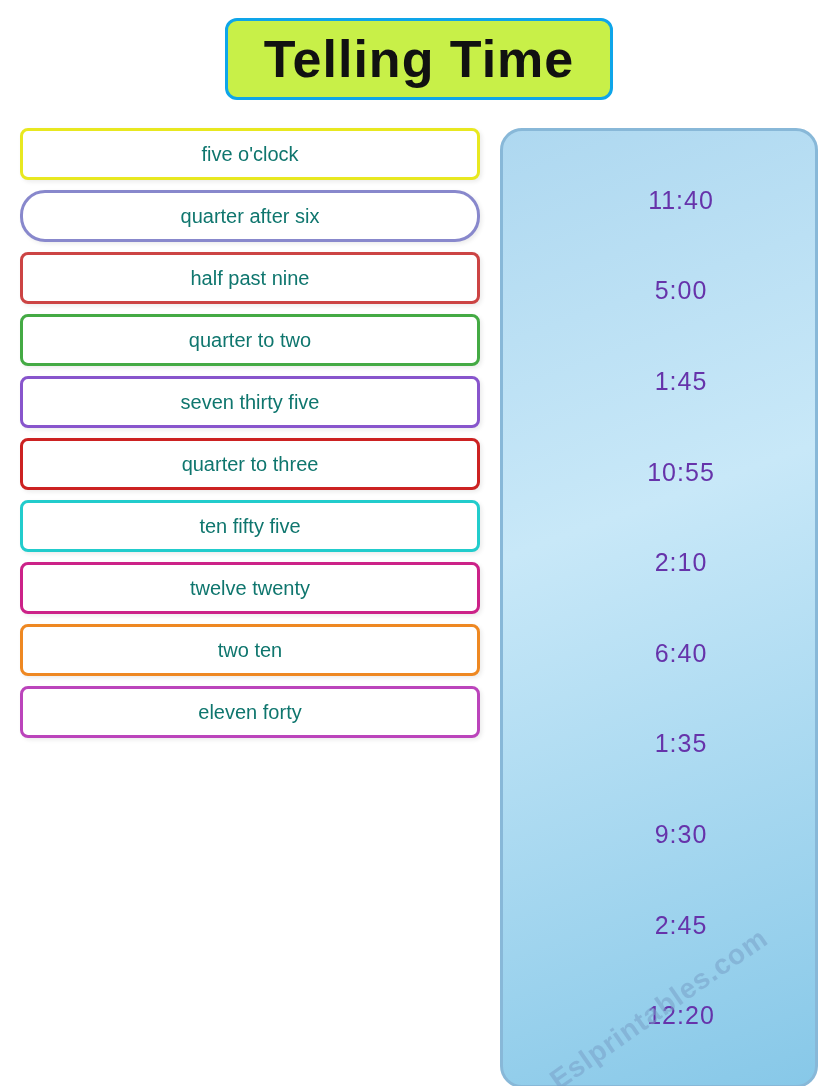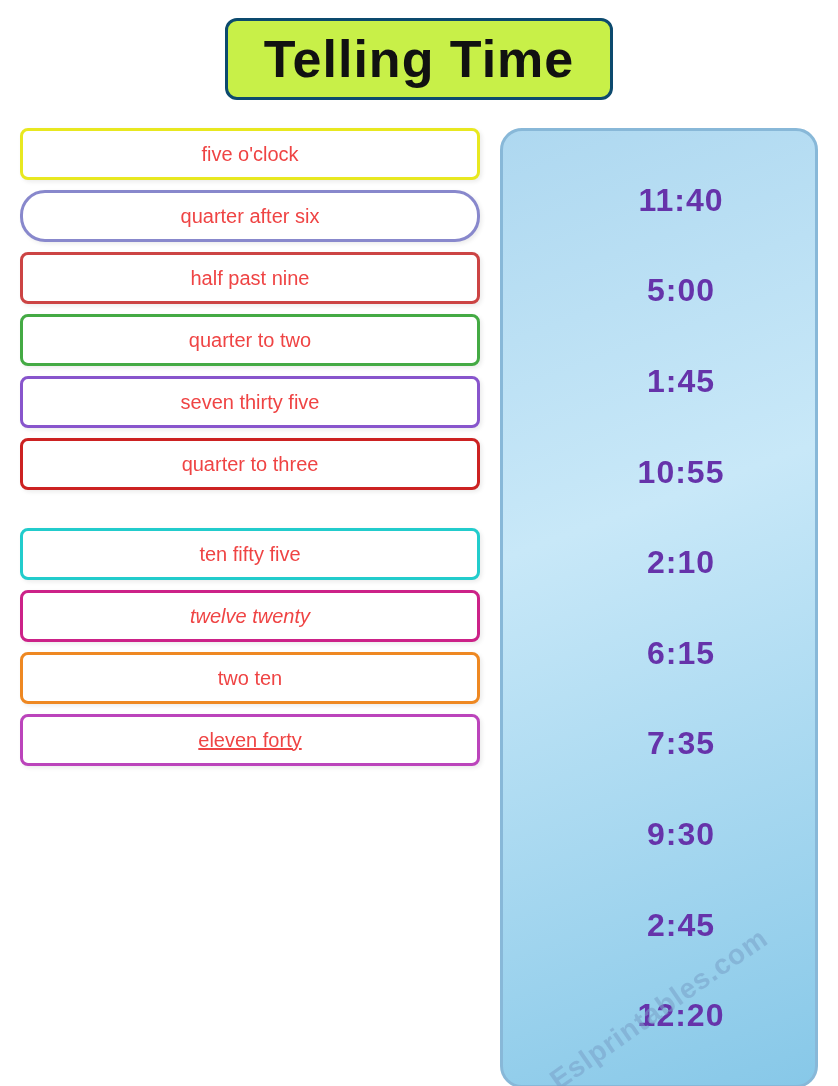--- a/index.html
+++ b/index.html
@@ -12,21 +12,21 @@
       flex-direction: column;
       align-items: center;
       padding: 18px 20px 20px 20px;
     }
 
     .title-banner {
       background: #c8f048;
       border-radius: 12px;
       padding: 8px 36px;
       margin-bottom: 28px;
-      border: 3px solid #0c4a6e;
+      border: 3px solid #0ea5e9;
     }
     .title-banner h1 {
       font-family: 'Arial Black', Arial, sans-serif;
       font-size: 52px;
       font-weight: 900;
       color: #111;
       letter-spacing: 1px;
     }
 
     .main-content {
@@ -44,21 +44,21 @@
       width: 460px;
       flex-shrink: 0;
     }
 
     .time-label-box {
       border-radius: 8px;
       padding: 10px 18px;
       text-align: center;
       font-size: 20px;
       font-weight: 400;
-      color: #ef4444;
+      color: #0f766e;
       background: #fff;
       border-width: 3px;
       border-style: solid;
       min-height: 52px;
       display: flex;
       align-items: center;
       justify-content: center;
       box-shadow: 2px 2px 4px rgba(0,0,0,0.08);
     }
 
@@ -71,22 +71,22 @@
       flex-direction: column;
       justify-content: space-around;
       align-items: center;
       padding: 24px 10px;
       min-height: 960px;
       position: relative;
       margin-left: 20px;
     }
 
     .time-value {
-      font-size: 32px;
-      font-weight: bold;
+      font-size: 25px;
+      font-weight: normal;
       color: #6633aa;
       letter-spacing: 1px;
       margin-left: 44px;
     }
 
     .watermark {
       position: absolute;
       bottom: 60px;
       left: 50%;
       transform: translateX(-50%) rotate(-35deg);
@@ -106,32 +106,32 @@
 </div>
 
 <div class="main-content">
   <div class="left-column">
   <div class="time-label-box" style="border-color: rgb(232, 232, 32);">five o'clock</div>
       <div class="time-label-box" style="border-color: rgb(136, 136, 204); border-radius: 25px;">quarter after six</div>
       <div class="time-label-box" style="border-color: rgb(204, 68, 68); text-align: center;">half past nine</div>
       <div class="time-label-box" style="border-color: rgb(68, 170, 68);">quarter to two</div>
       <div class="time-label-box" style="border-color: rgb(136, 85, 204); text-align: center;">seven thirty five</div>
       <div class="time-label-box" style="border-color: rgb(204, 34, 34);">quarter to three</div>
-      <div class="time-label-box" style="border-color: rgb(34, 204, 204); margin-top: 28px;">ten fifty five</div>
-      <div class="time-label-box" style="border-color: rgb(204, 34, 136); font-style: italic;">twelve twenty</div>
+      <div class="time-label-box" style="border-color: rgb(34, 204, 204);">ten fifty five</div>
+      <div class="time-label-box" style="border-color: rgb(204, 34, 136);">twelve twenty</div>
       <div class="time-label-box" style="border-color: rgb(238, 136, 34);">two ten</div>
-      <div class="time-label-box" style="border-color: rgb(187, 68, 187); text-decoration: underline;">eleven forty</div>
+      <div class="time-label-box" style="border-color: rgb(187, 68, 187);">eleven forty</div>
     </div>
 
   <div class="right-column">
     <div class="time-value">11:40</div>
       <div class="time-value">5:00</div>
       <div class="time-value">1:45</div>
       <div class="time-value">10:55</div>
       <div class="time-value">2:10</div>
-      <div class="time-value">6:15</div>
-      <div class="time-value">7:35</div>
+      <div class="time-value">6:40</div>
+      <div class="time-value">1:35</div>
       <div class="time-value">9:30</div>
       <div class="time-value">2:45</div>
       <div class="time-value">12:20</div>
       <div class="watermark">Eslprintables.com</div>
   </div>
 </div>
 
 </body></html>

